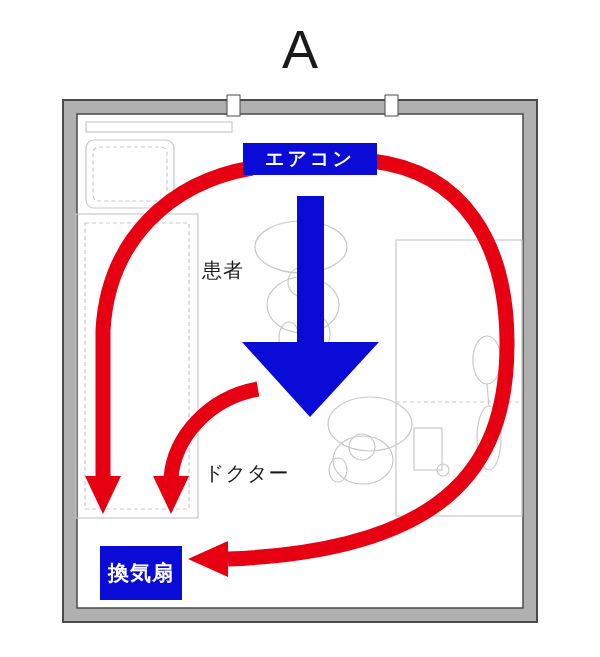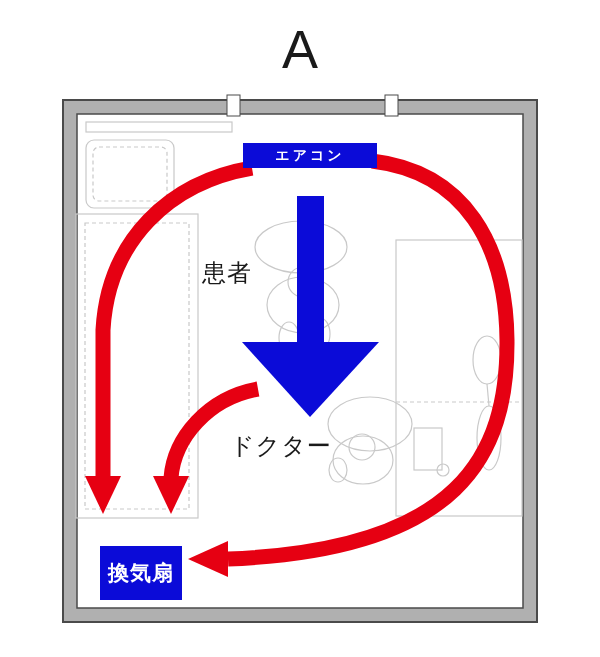--- a/index.html
+++ b/index.html
@@ -18,34 +18,34 @@
     color:var(--text,#1a1a1a);
   }
   .blue-box{
     position:absolute;
     background:var(--blue,#0b0bd8);
     color:#ffffff;
     display:flex;align-items:center;justify-content:center;
     font-weight:bold;
   }
   .aircon-box{
-    left:243px;top:143px;width:134px;height:25px;
-    font-size:14px;letter-spacing:3px;
+    left:243px;top:143px;width:134px;height:32px;
+    font-size:19px;letter-spacing:3px;
   }
   .fan-box{
     left:100px;top:546px;width:82px;height:54px;
     font-size:21px;letter-spacing:1px;
   }
   .room-text{
     position:absolute;
-    font-size:24px;color:var(--text,#1a1a1a);
+    font-size:20px;color:var(--text,#1a1a1a);
     letter-spacing:1px;font-weight:400;
   }
   .patient-text{left:202px;top:257px;}
-  .doctor-text{left:204px;top:430px;margin-left:26px;}
+  .doctor-text{left:204px;top:460px;}
   
   .wall-fill{fill:var(--wall-fill,#b0b0b0);stroke:var(--wall-line,#4a4a4a);stroke-width:2;}
   .room-inner{fill:#ffffff;stroke:var(--wall-line,#4a4a4a);stroke-width:1.5;}
   .door-tab{fill:#ffffff;stroke:var(--wall-line,#4a4a4a);stroke-width:1;}
   .sketch *{fill:none;stroke:var(--sketch,#c9c9c9);stroke-width:1.2;}
   .sketch .dash{stroke-dasharray:4 3;}
   .blue-fill{fill:var(--blue,#0b0bd8);stroke:none;}
   .red-path{fill:none;stroke:var(--red,#e60012);stroke-width:15;}
   .red-head{fill:var(--red,#e60012);stroke:none;}
 </style>

